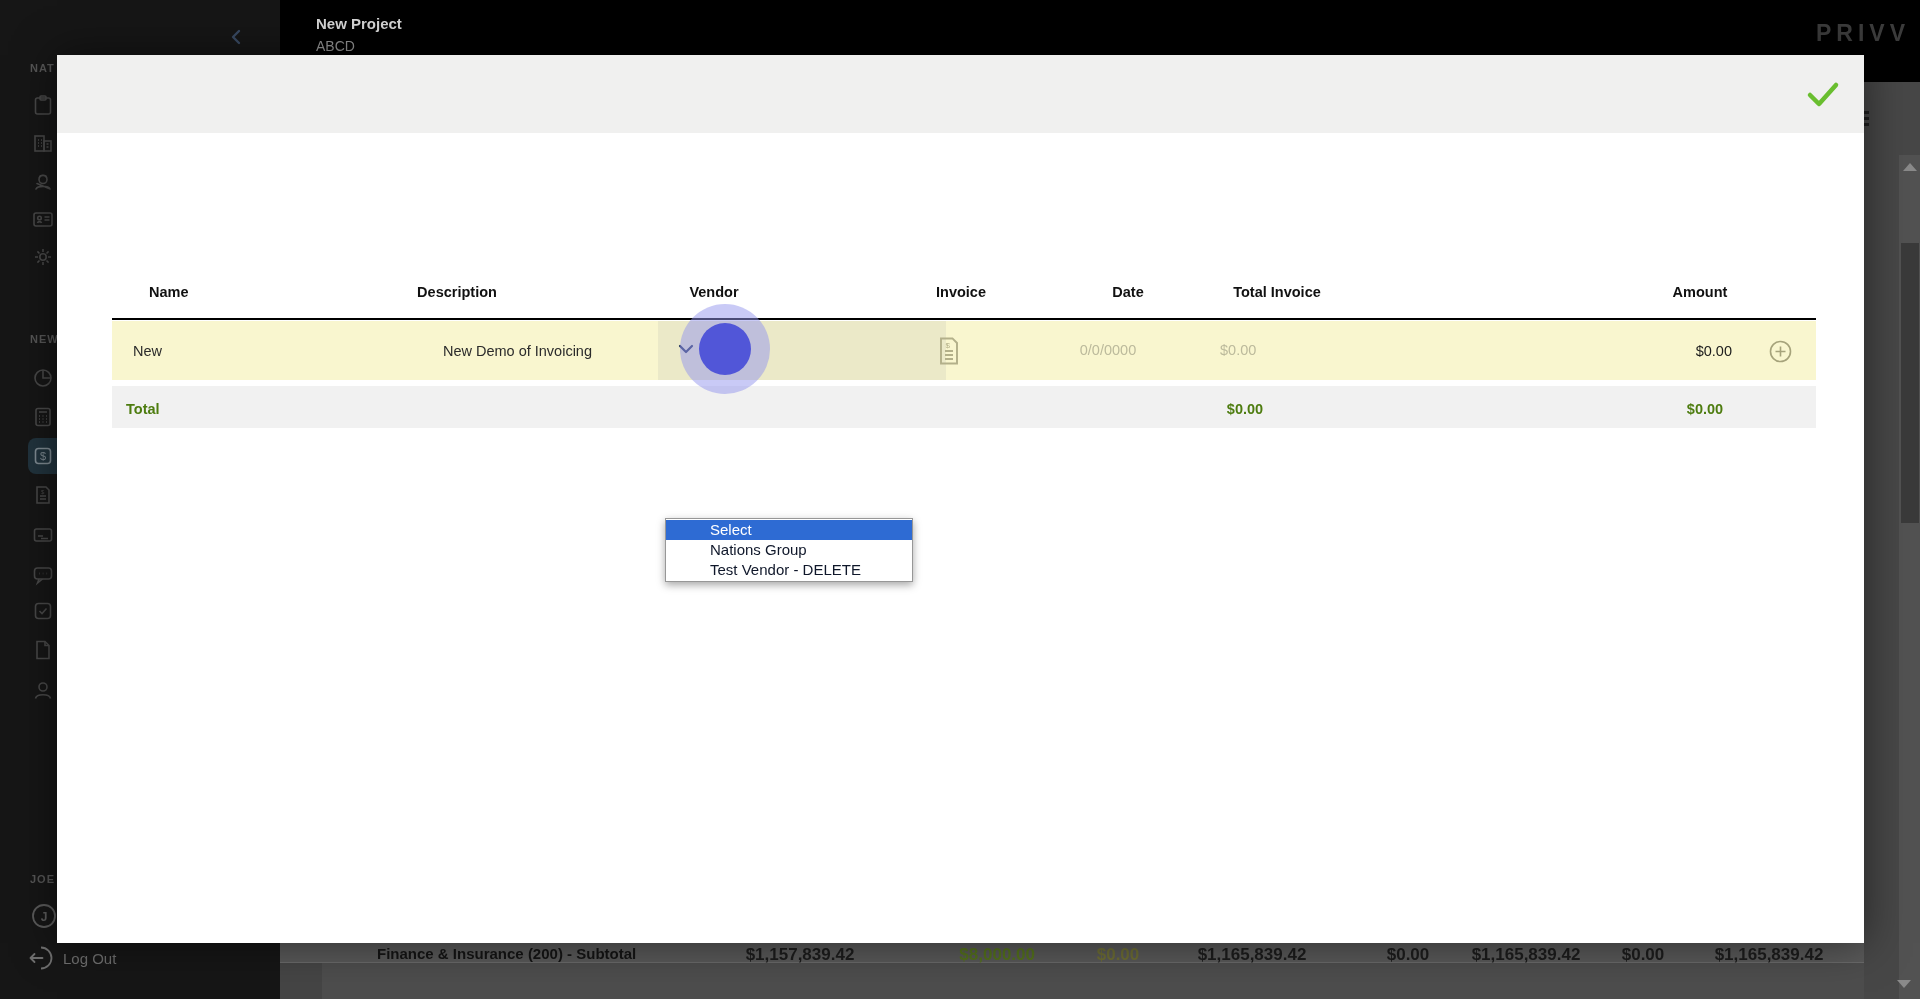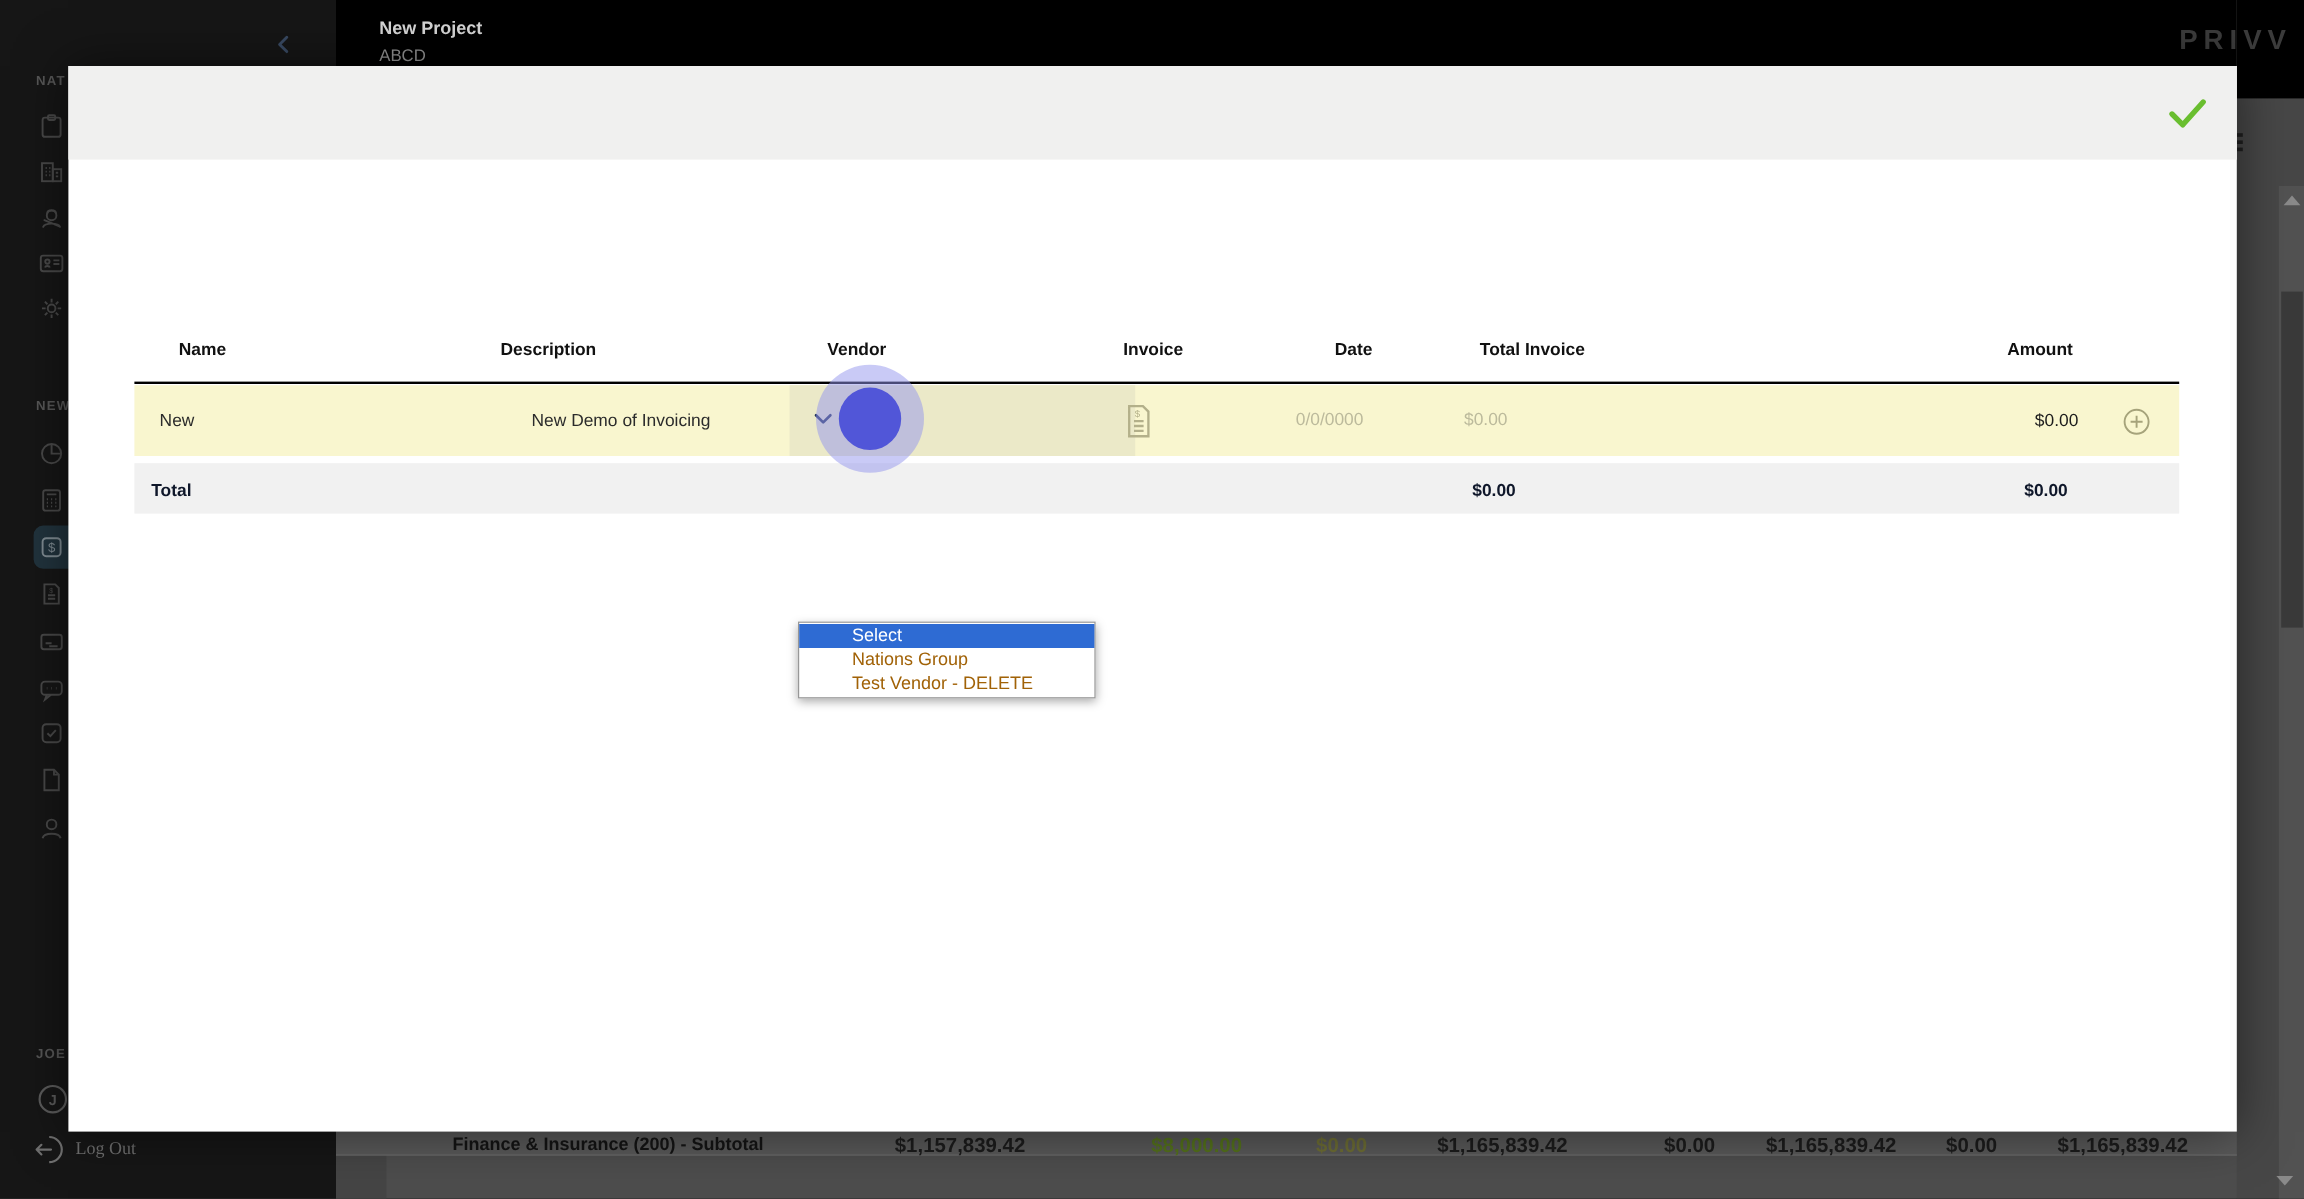--- a/index.html
+++ b/index.html
@@ -19,21 +19,21 @@
   .proj-sub   { left:316px; top:38px; font-size:14px; color:#969696; }
   .brand { left:1760px; top:20px; width:150px; text-align:right; font-size:23px; font-weight:bold;
            letter-spacing:5px; color:#3c3c3c; z-index:2; }
 
   .side-label { font-size:11px; font-weight:bold; letter-spacing:1px; color:#565656;
                 left:30px; width:27px; overflow:hidden; white-space:nowrap; }
   .side-icon { left:31px; width:24px; height:24px; cursor:pointer; }
   .active-pill { left:28px; top:438px; width:42px; height:36px; background:#21333d; border-radius:8px; }
   .avatar-j { left:31px; top:903px; width:26px; height:26px; }
   .logout { left:28px; top:944px; width:180px; height:28px; display:flex; align-items:center; gap:9px;
-            cursor:pointer;font-family:Liberation Serif, serif; }
+            cursor:pointer; }
   .logout span { font-size:15px; color:#6f6f6f; }
 
   
   .bg-bottom { left:280px; top:943px; width:1584px; height:56px; background:#4d4d4d; }
   .bg-row { left:280px; top:943px; width:1584px; height:20px; background:#595959;
             border-bottom:1px solid #6a6a6a; }
   .bg-subside { left:280px; top:943px; width:42px; height:56px; background:#454545; }
   .bg-row-label { left:377px; top:945px; font-size:15px; font-weight:bold; color:#141414; white-space:nowrap; }
   .bg-val { top:945px; width:170px; text-align:center; font-size:17px; font-weight:bold; white-space:nowrap; }
 
@@ -69,26 +69,26 @@
   .vendor-cell .chev { position:absolute; left:19px; top:21px; }
   .vendor-cell .sel-text { position:absolute; left:46px; top:21px; font-size:15px; color:#2b2b2b; }
   .ph-input { position:absolute; top:283px; height:24px; border:none; background:transparent;
               font-size:14.5px; color:#6b6955; outline:none; }
   .ph-input::placeholder { color:#bcba9c; opacity:1; }
   .inv-icon { position:absolute; left:878px; top:280px; width:28px; height:32px; cursor:pointer; }
   .plus-btn { position:absolute; left:1712px; top:285px; width:23px; height:23px; cursor:pointer; }
 
   .row-total { position:absolute; left:55px; top:331px; width:1704px; height:42px; background:#f1f1f1; }
   .tcell { position:absolute; top:345px; height:18px; line-height:18px; font-size:14.5px;
-           font-weight:bold; color:#0f172a; width:200px; text-align:center; }
+           font-weight:bold; color:#4d7c0f; width:200px; text-align:center; }
 
   
   .dropdown { left:665px; top:518px; width:248px; background:#fff; border:1px solid #979797;
               box-shadow:0 3px 8px rgba(0,0,0,.35); z-index:10; padding:1px 0; }
-  .dd-opt { height:20px; line-height:20px; padding-left:44px; font-size:15px; color:#a16207;
+  .dd-opt { height:20px; line-height:20px; padding-left:44px; font-size:15px; color:#0f172a;
             cursor:pointer; white-space:nowrap; }
   .dd-opt.hl { color:#fff; }
 
   
   .cursor-halo { left:680px; top:304px; width:90px; height:90px; border-radius:50%;
                  background:rgba(148,149,238,.5); z-index:11; pointer-events:none; }
   .cursor-dot { left:699px; top:323px; width:52px; height:52px; border-radius:50%;
                 background:#5156d8; z-index:12; pointer-events:none; }
 
   svg { display:block; }

